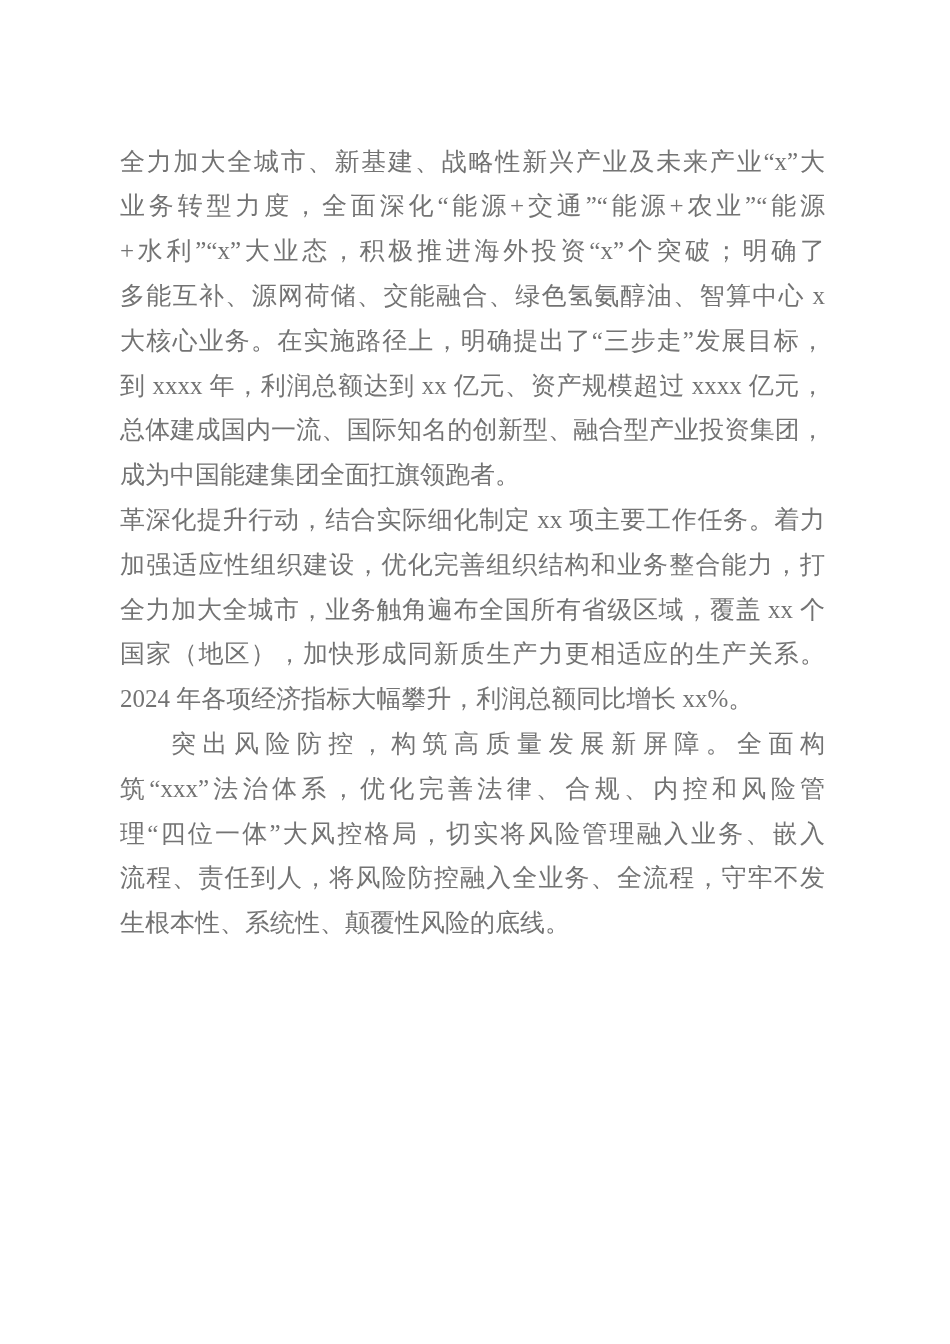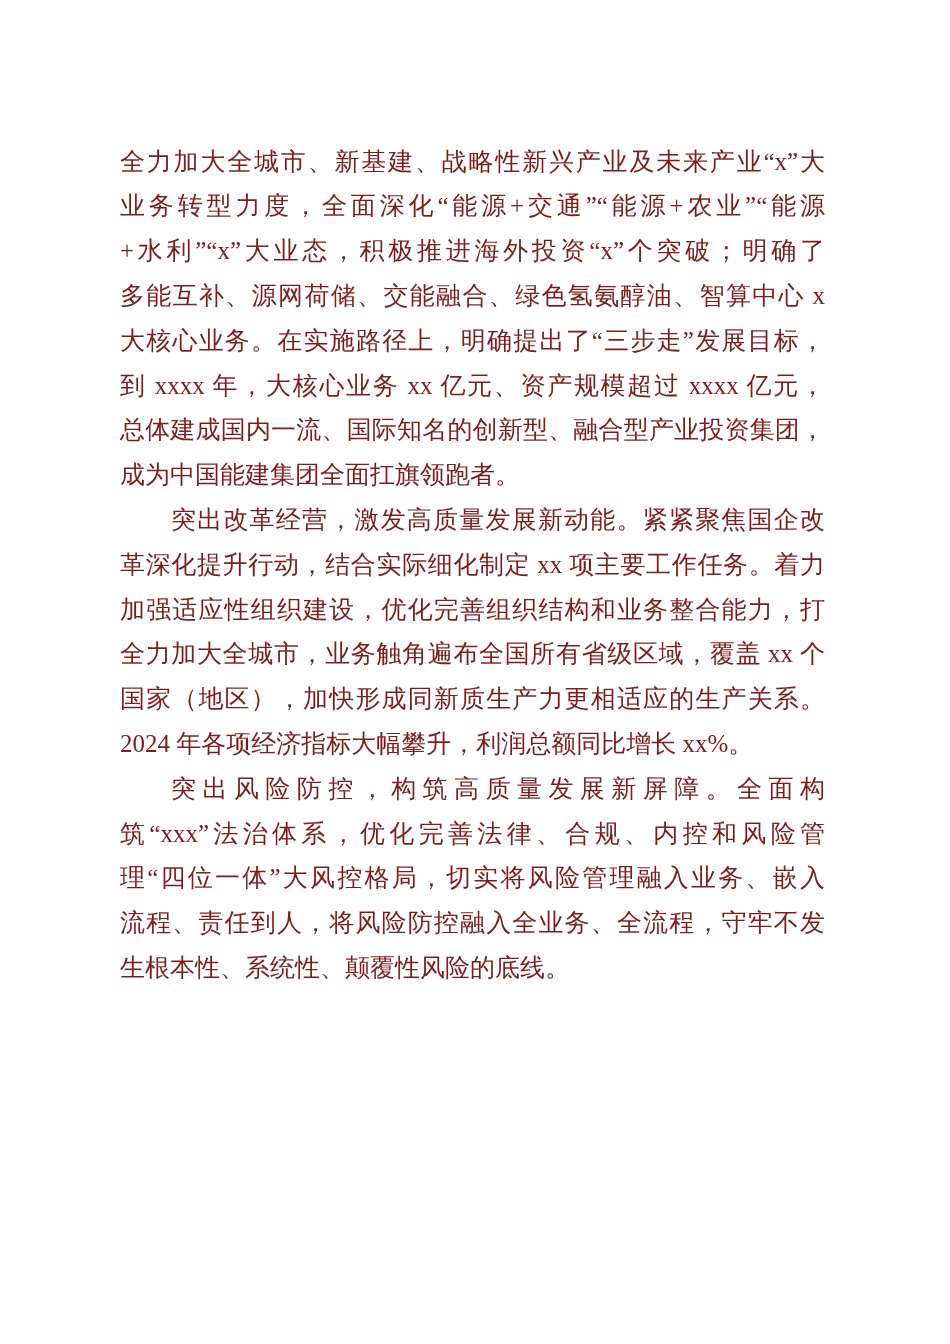--- a/index.html
+++ b/index.html
@@ -21,21 +21,21 @@
       height: 1344px;
       background: #ffffff;
     }
     .body-text {
       position: absolute;
       left: 120px;
       top: 139.6px;
       width: 705px;
       font-family: "Liberation Serif", "DejaVu Serif", serif;
       font-size: 25px;
-      color: #7f1d1d;
+      color: #737373;
     }
     .paragraph {
       margin: 0;
       padding: 0;
     }
     .line {
       display: block;
       height: 44.8px;
       line-height: 44.8px;
       text-align: justify;
@@ -56,27 +56,26 @@
 
 <div class="page">
   <div class="body-text">
 
     <div class="paragraph">
       <div class="line">全力加大全城市、新基建、战略性新兴产业及未来产业“x”大</div>
       <div class="line">业务转型力度，全面深化“能源+交通”“能源+农业”“能源</div>
       <div class="line">+水利”“x”大业态，积极推进海外投资“x”个突破；明确了</div>
       <div class="line">多能互补、源网荷储、交能融合、绿色氢氨醇油、智算中心 x</div>
       <div class="line">大核心业务。在实施路径上，明确提出了“三步走”发展目标，</div>
-      <div class="line">到 xxxx 年，大核心业务 xx 亿元、资产规模超过 xxxx 亿元，</div>
+      <div class="line">到 xxxx 年，利润总额达到 xx 亿元、资产规模超过 xxxx 亿元，</div>
       <div class="line">总体建成国内一流、国际知名的创新型、融合型产业投资集团，</div>
       <div class="line last">成为中国能建集团全面扛旗领跑者。</div>
     </div>
 
     <div class="paragraph">
-      <div class="line first-indent">突出改革经营，激发高质量发展新动能。紧紧聚焦国企改</div>
       <div class="line">革深化提升行动，结合实际细化制定 xx 项主要工作任务。着力</div>
       <div class="line">加强适应性组织建设，优化完善组织结构和业务整合能力，打</div>
       <div class="line">全力加大全城市，业务触角遍布全国所有省级区域，覆盖 xx 个</div>
       <div class="line">国家（地区），加快形成同新质生产力更相适应的生产关系。</div>
       <div class="line last">2024 年各项经济指标大幅攀升，利润总额同比增长 xx%。</div>
     </div>
 
     <div class="paragraph">
       <div class="line first-indent">突出风险防控，构筑高质量发展新屏障。全面构</div>
       <div class="line">筑“xxx”法治体系，优化完善法律、合规、内控和风险管</div>

